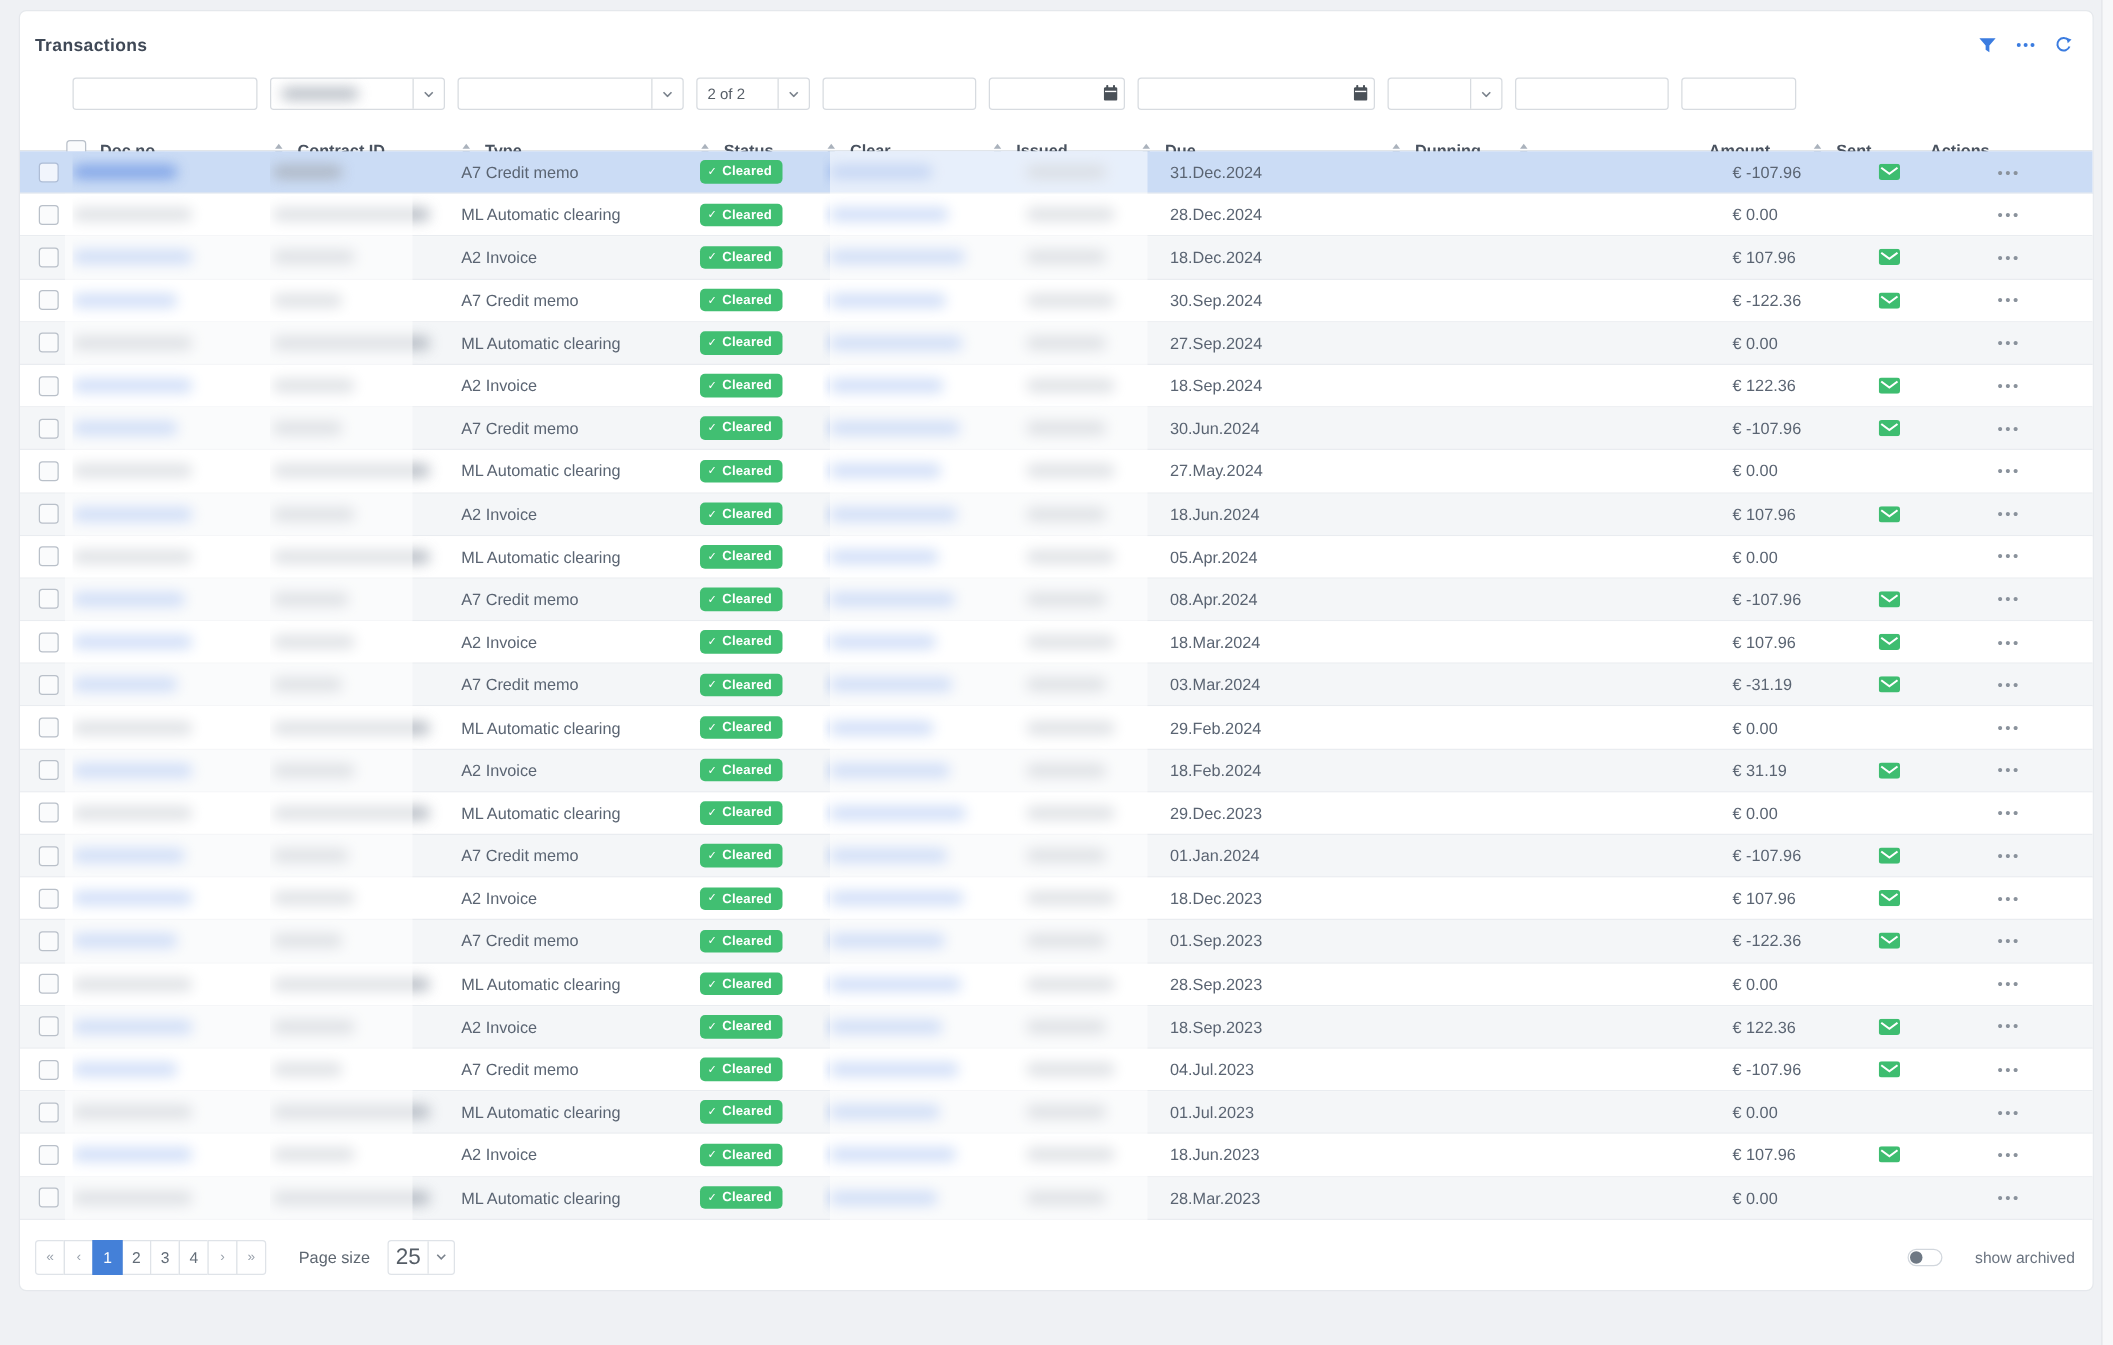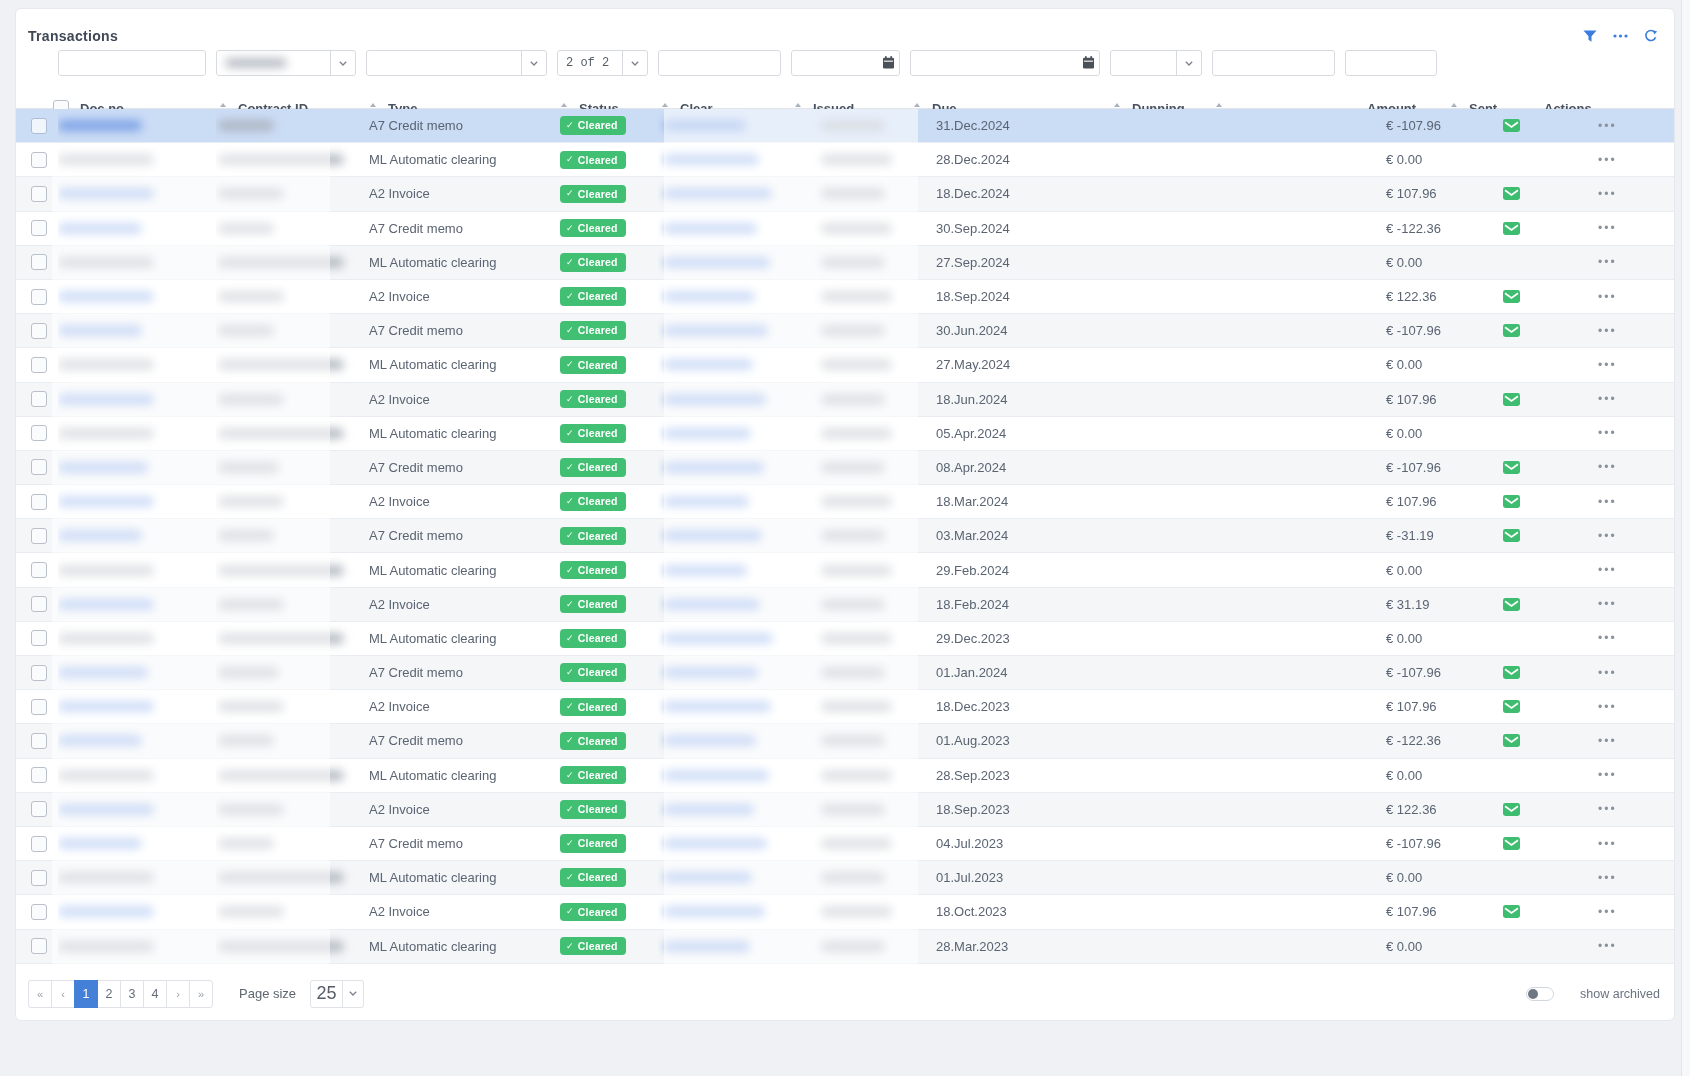--- a/index.html
+++ b/index.html
@@ -17,21 +17,21 @@
   .card-header{display:flex;align-items:center;justify-content:space-between;padding:19px 16px 0 12px;}
   .title{margin:0;font-size:14px;font-weight:700;color:#3f4856;letter-spacing:.3px;}
   .toolbar{display:flex;align-items:center;gap:16px;}
   .tool-btn{display:flex;align-items:center;justify-content:center;cursor:pointer;}
 
   
   .grid{
     display:grid;box-sizing:border-box;padding-left:10px;align-items:center;
     grid-template-columns:32px 158px 150px 191px 101px 133px 119px 200px 102px 133px 102px 75px 1fr;
   }
-  .filter-row{margin-top:4px;height:30px;font-family:Liberation Mono, monospace;}
+  .filter-row{margin-top:16px;height:30px;}
   .f-cell{height:26px;display:flex;align-items:center;}
   .f-input{width:calc(100% - 10px);height:26px;box-sizing:border-box;border:1px solid #d7dbe0;border-radius:3px;background:#fff;font-family:inherit;font-size:12px;color:#555d66;padding:0 7px;outline:none;}
   .f-wrap{position:relative;width:calc(100% - 10px);height:26px;}
   .f-wrap .f-input{width:100%;padding-right:24px;}
   .f-cal{position:absolute;right:6px;top:6px;}
   .f-select{width:calc(100% - 10px);height:26px;box-sizing:border-box;border:1px solid #d7dbe0;border-radius:3px;background:#fff;display:flex;align-items:stretch;}
   .f-select .val{flex:1;display:flex;align-items:center;padding-left:8px;font-size:12px;color:#555d66;overflow:hidden;}
   .f-select .chev{width:24px;border-left:1px solid #d7dbe0;display:flex;align-items:center;justify-content:center;}
 
   .header-row{height:31px;font-size:13px;font-weight:700;color:#49525f;border-bottom:1px solid #e1e5e9;padding-left:29px;}
@@ -926,21 +926,21 @@
               <span class="chk">✓</span>
               <span>Cleared</span>
             </div>
           </div>
           <div class="cell c-clear">
             <div class="blob blue" style="width: 92px;"></div>
           </div>
           <div class="cell c-issued">
             <div class="blob gray" style="width: 64px;"></div>
           </div>
-          <div class="cell c-due">01.Aug.2023</div>
+          <div class="cell c-due">01.Sep.2023</div>
           <div class="cell"></div>
           <div class="cell"></div>
           <div class="cell c-amount">€ -122.36</div>
           <div class="cell c-sent">
             <svg width="17" height="13" viewBox="0 0 17 13">
               <rect width="17" height="13" rx="2.4" fill="#3ebd70"></rect>
               <polyline points="2,3.2 8.5,8 15,3.2" fill="none" stroke="#fff" stroke-width="1.7"></polyline>
             </svg>
           </div>
           <div class="cell c-actions">
@@ -1101,21 +1101,21 @@
               <span class="chk">✓</span>
               <span>Cleared</span>
             </div>
           </div>
           <div class="cell c-clear">
             <div class="blob blue" style="width: 101px;"></div>
           </div>
           <div class="cell c-issued">
             <div class="blob gray" style="width: 71px;"></div>
           </div>
-          <div class="cell c-due">18.Oct.2023</div>
+          <div class="cell c-due">18.Jun.2023</div>
           <div class="cell"></div>
           <div class="cell"></div>
           <div class="cell c-amount">€ 107.96</div>
           <div class="cell c-sent">
             <svg width="17" height="13" viewBox="0 0 17 13">
               <rect width="17" height="13" rx="2.4" fill="#3ebd70"></rect>
               <polyline points="2,3.2 8.5,8 15,3.2" fill="none" stroke="#fff" stroke-width="1.7"></polyline>
             </svg>
           </div>
           <div class="cell c-actions">

